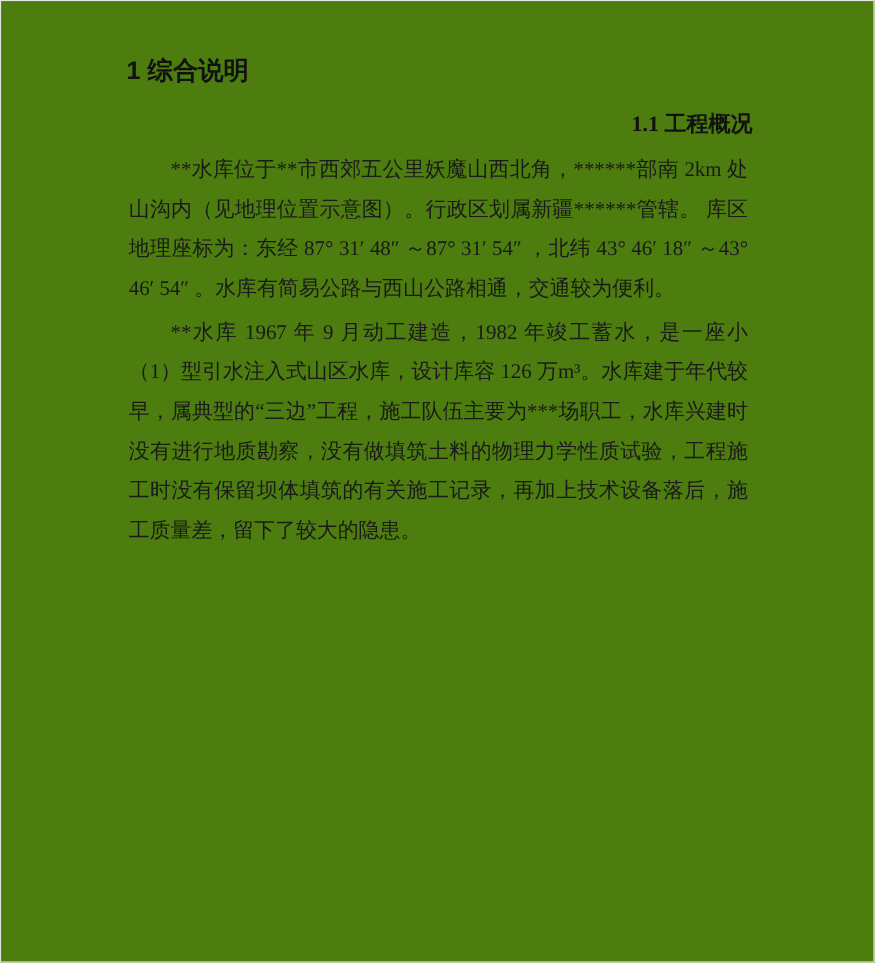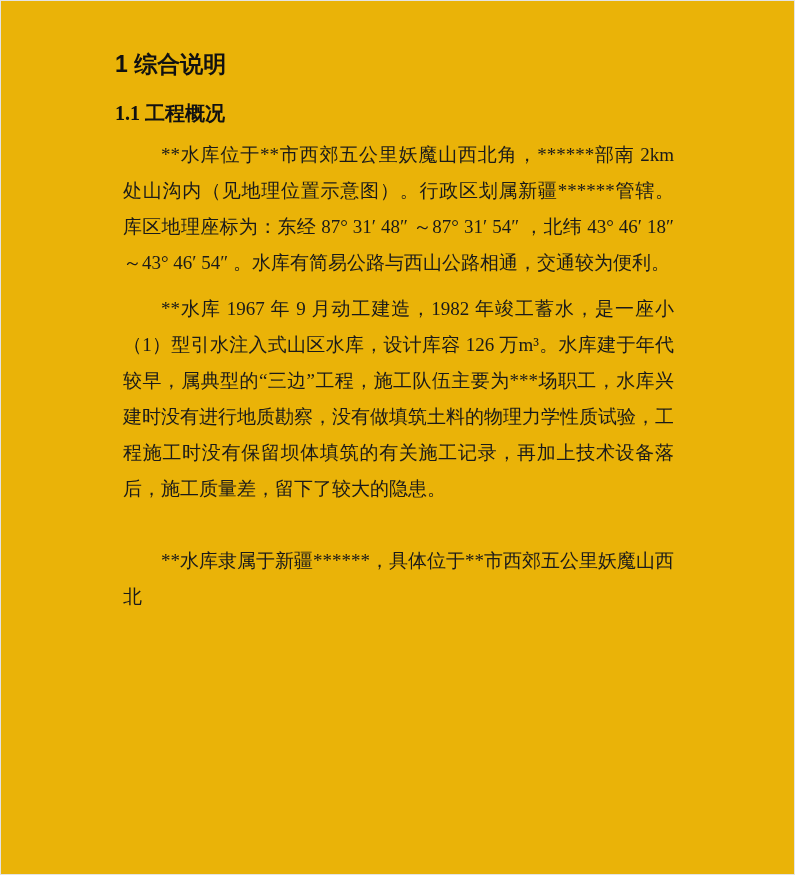--- a/index.html
+++ b/index.html
@@ -5,44 +5,45 @@
   html, body {
     margin: 0;
     padding: 0;
     background: #ffffff;
   }
   .page {
     position: relative;
     width: 795px;
     height: 875px;
     box-sizing: border-box;
-    background: #eab308;
+    background: #4d7c0f;
     border: 1px solid #e4e4e4;
     padding: 0 110px 0 112px;
     overflow: hidden;
     color: #151515;
   }
   .chapter-heading {
     margin: 50px 0 0 2px;
     font-family: "Liberation Sans", "DejaVu Sans", sans-serif;
     font-weight: bold;
     font-size: 23px;
     line-height: 26px;
     color: #111;
   }
   .section-heading {
     margin: 25px 0 0 2px;
     font-family: "Liberation Serif", "DejaVu Serif", serif;
     font-weight: bold;
     font-size: 20px;
     line-height: 23px;
     color: #111;
+    text-align: right;
   }
   .body-para {
-    margin: 10px;
+    margin: 4px;
     font-family: "Liberation Serif", "DejaVu Serif", serif;
     font-size: 19px;
     line-height: 36px;
     text-align: justify;
     text-justify: inter-ideograph;
     text-indent: 2em;
     color: #1a1a1a;
   }
   .body-para.first {
     margin-top: 12px;
@@ -52,14 +53,13 @@
   }
 </style>
 </head>
 <body>
 
 <div class="page">
   <h1 class="chapter-heading">1 综合说明</h1>
   <h2 class="section-heading">1.1 工程概况</h2>
   <p class="body-para first">**水库位于**市西郊五公里妖魔山西北角，******部南 2km 处山沟内（见地理位置示意图）。行政区划属新疆******管辖。 库区地理座标为：东经 87° 31′ 48″ ～87° 31′ 54″ ，北纬 43° 46′ 18″ ～43° 46′ 54″ 。水库有简易公路与西山公路相通，交通较为便利。</p>
   <p class="body-para">**水库 1967 年 9 月动工建造，1982 年竣工蓄水，是一座小（1）型引水注入式山区水库，设计库容 126 万m³。水库建于年代较早，属典型的“三边”工程，施工队伍主要为***场职工，水库兴建时没有进行地质勘察，没有做填筑土料的物理力学性质试验，工程施工时没有保留坝体填筑的有关施工记录，再加上技术设备落后，施工质量差，留下了较大的隐患。</p>
-  <p class="body-para after-blank-line">**水库隶属于新疆******，具体位于**市西郊五公里妖魔山西北</p>
 </div>
 
 </body></html>

